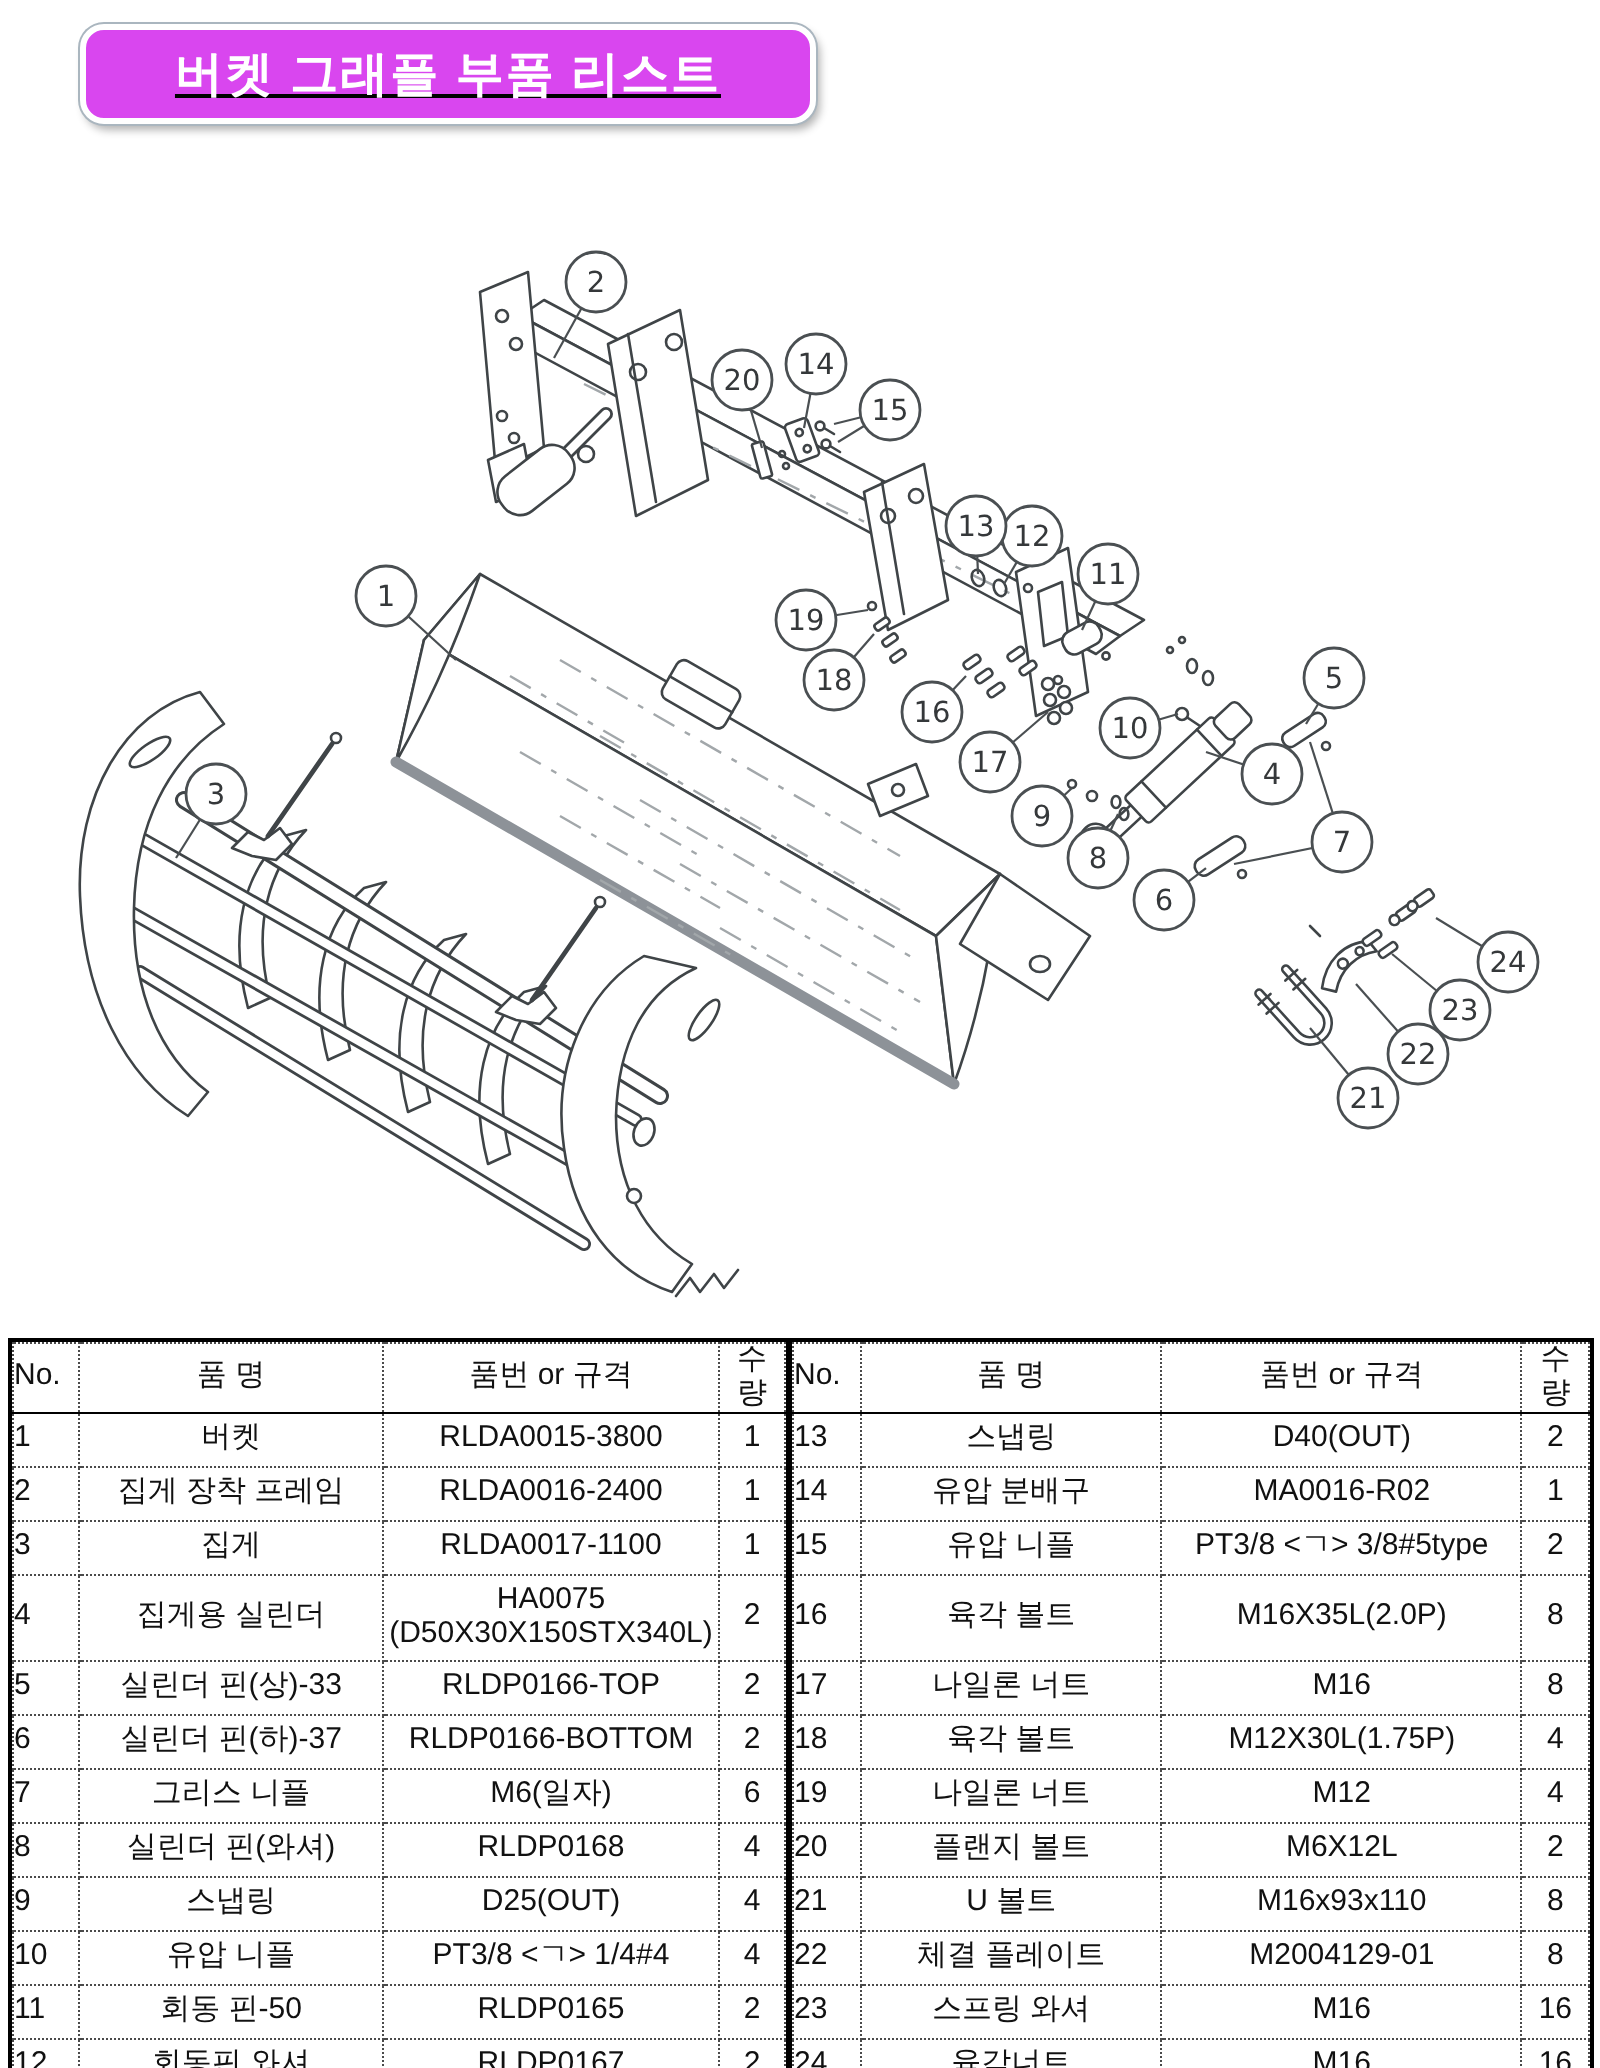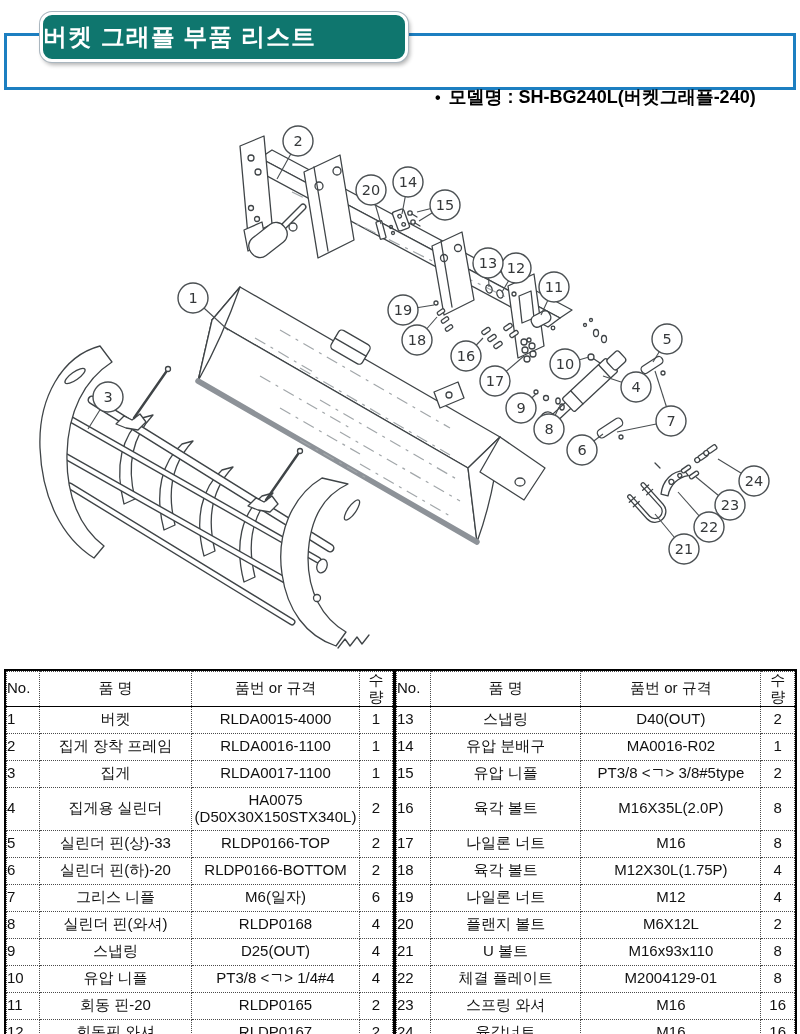--- a/index.html
+++ b/index.html
@@ -6,23 +6,23 @@
   *{box-sizing:border-box;}
   .page{position:relative;width:800px;height:1034px;background:#fff;margin:0 auto;overflow:hidden;
         font-family:"Liberation Sans","DejaVu Sans",sans-serif;color:#000;}
   
   .model-box{position:absolute;left:4px;top:33px;width:792px;height:57px;
              border:3px solid #1d7fc1;background:#fff;}
   .model-line{position:absolute;left:428px;top:49px;font-size:18px;font-weight:bold;color:#000;
               letter-spacing:0px;white-space:nowrap;}
   .model-line .bullet{font-size:16px;margin-right:8px;}
   .title-button{position:absolute;left:40px;top:12px;width:368px;height:50px;
-                background:#0f766e;border:3px solid #fff;border-radius:12px;
+                background:#d946ef;border:3px solid #fff;border-radius:12px;
                 box-shadow:0 0 0 1px #aab6bf,2px 3px 4px rgba(0,0,0,.3);
-                display:flex;align-items:center;justify-content:flex-start;}
+                display:flex;align-items:center;justify-content:center;text-decoration:underline;}
   .title-button span{color:#fff;font-size:24px;font-weight:bold;letter-spacing:1px;white-space:nowrap;}
   
   svg.diagram{position:absolute;left:0;top:98px;}
   .ln{stroke:#3f4447;stroke-width:1.3;fill:none;stroke-linejoin:round;stroke-linecap:round;}
   .lnf{stroke:#3f4447;stroke-width:1.3;fill:#fff;stroke-linejoin:round;}
   .dash{stroke:#a2a7aa;stroke-width:1.2;fill:none;stroke-dasharray:12 6 3 6;}
   .thick{stroke:#8d9298;stroke-width:5.5;fill:none;stroke-linecap:round;}
   .bar-o{stroke:#3f4447;stroke-width:7;fill:none;stroke-linecap:round;}
   .bar-i{stroke:#fff;stroke-width:4.2;fill:none;stroke-linecap:round;}
   .pipe-o{stroke:#3f4447;stroke-width:9;fill:none;stroke-linecap:round;}
@@ -45,25 +45,20 @@
   .parts-table th.no,.parts-table td.col-no{text-align:left;padding-left:0;}
   .parts-table th.no{text-align:left;}
   .parts-table tr.tall td{height:43px;}
   .parts-table td.col-spec{white-space:pre-line;}
 </style>
 </head>
 <body>
 
 <div class="page">
 
-  <div class="model-box">
-    <div class="model-line">
-      <span class="bullet">•</span><span>모델명 : SH-BG240L(버켓그래플-240)</span>
-    </div>
-  </div>
   <div class="title-button">
     <span>버켓 그래플 부품 리스트</span>
   </div>
 
   <svg class="diagram" width="800" height="567" viewBox="0 98 800 567">
 
     <g>
       <polygon class="lnf" points="260,158 272,150 572,310 560,318"></polygon>
       <polygon class="lnf" points="252,168 260,158 560,318 548,327"></polygon>
       <path class="dash" d="M292,192 L528,308"></path>
@@ -401,27 +396,27 @@
           <th class="no">No.</th>
           <th>품   명</th>
           <th>품번 or 규격</th>
           <th>수량</th>
         </tr>
       </thead>
       <tbody id="tbody-left">
           <tr>
             <td class="col-no">1</td>
             <td class="col-name">버켓</td>
-            <td class="col-spec">RLDA0015-4000</td>
+            <td class="col-spec">RLDA0015-3800</td>
             <td class="col-qty">1</td>
           </tr>
           <tr>
             <td class="col-no">2</td>
             <td class="col-name">집게 장착 프레임</td>
-            <td class="col-spec">RLDA0016-1100</td>
+            <td class="col-spec">RLDA0016-2400</td>
             <td class="col-qty">1</td>
           </tr>
           <tr>
             <td class="col-no">3</td>
             <td class="col-name">집게</td>
             <td class="col-spec">RLDA0017-1100</td>
             <td class="col-qty">1</td>
           </tr>
           <tr class="tall">
             <td class="col-no">4</td>
@@ -431,21 +426,21 @@
             <td class="col-qty">2</td>
           </tr>
           <tr>
             <td class="col-no">5</td>
             <td class="col-name">실린더 핀(상)-33</td>
             <td class="col-spec">RLDP0166-TOP</td>
             <td class="col-qty">2</td>
           </tr>
           <tr>
             <td class="col-no">6</td>
-            <td class="col-name">실린더 핀(하)-20</td>
+            <td class="col-name">실린더 핀(하)-37</td>
             <td class="col-spec">RLDP0166-BOTTOM</td>
             <td class="col-qty">2</td>
           </tr>
           <tr>
             <td class="col-no">7</td>
             <td class="col-name">그리스 니플</td>
             <td class="col-spec">M6(일자)</td>
             <td class="col-qty">6</td>
           </tr>
           <tr>
@@ -461,21 +456,21 @@
             <td class="col-qty">4</td>
           </tr>
           <tr>
             <td class="col-no">10</td>
             <td class="col-name">유압 니플</td>
             <td class="col-spec">PT3/8 &lt;ㄱ&gt; 1/4#4</td>
             <td class="col-qty">4</td>
           </tr>
           <tr>
             <td class="col-no">11</td>
-            <td class="col-name">회동 핀-20</td>
+            <td class="col-name">회동 핀-50</td>
             <td class="col-spec">RLDP0165</td>
             <td class="col-qty">2</td>
           </tr>
           <tr>
             <td class="col-no">12</td>
             <td class="col-name">회동핀 와셔</td>
             <td class="col-spec">RLDP0167</td>
             <td class="col-qty">2</td>
           </tr>
         </tbody>

